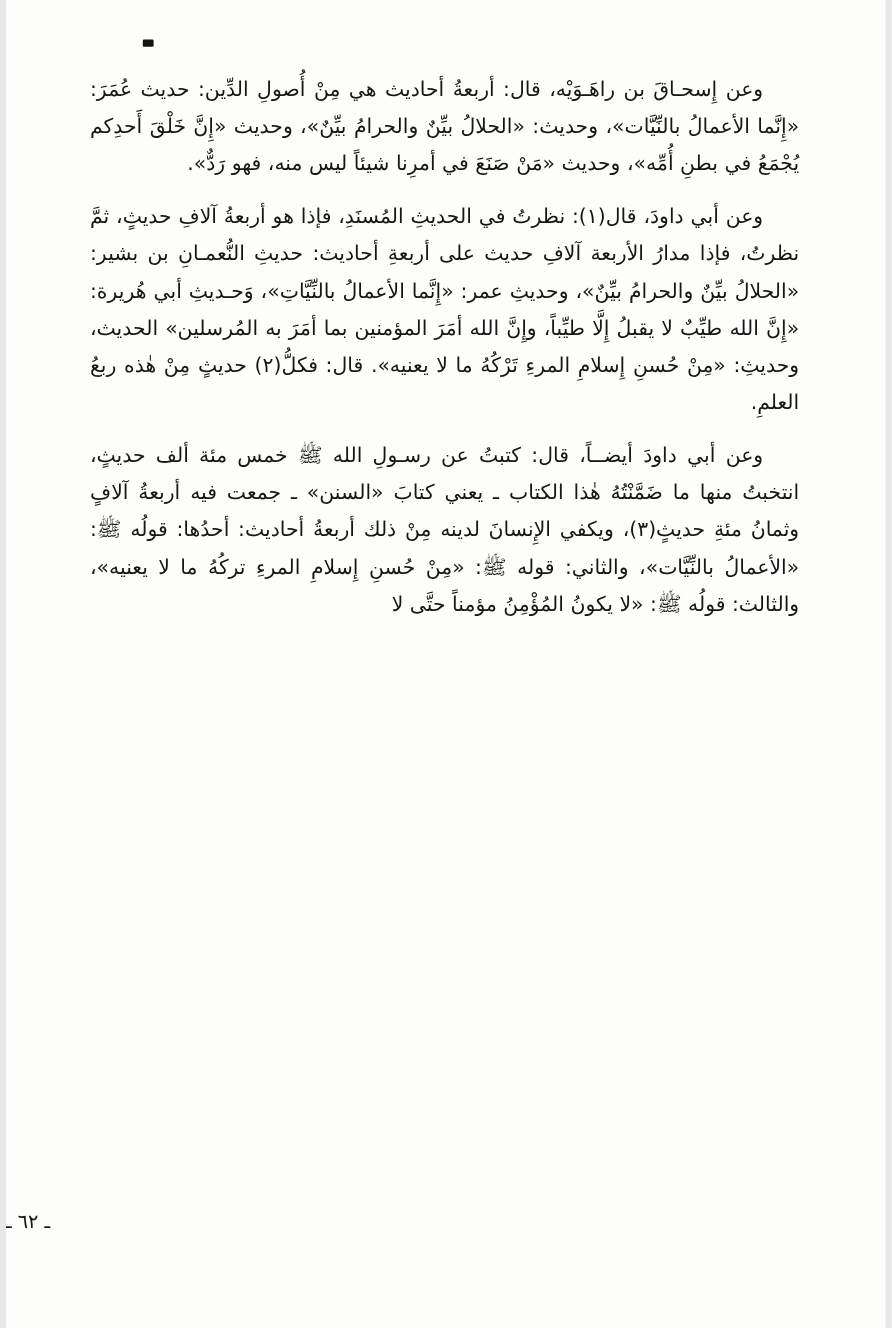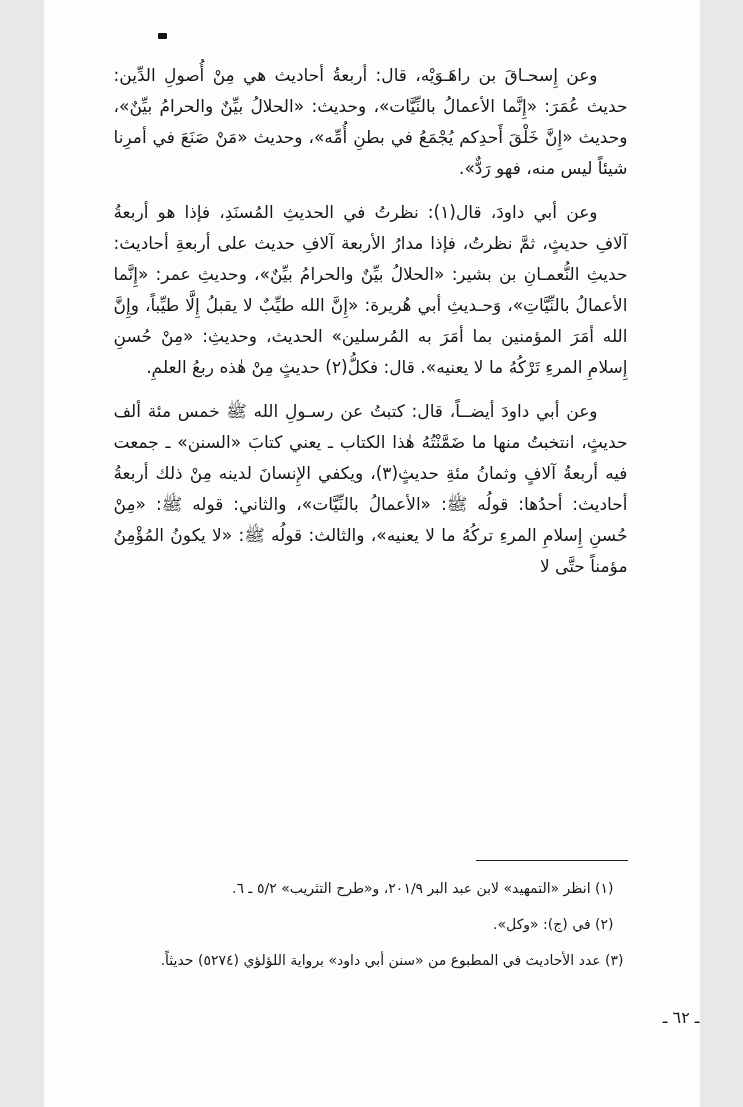--- a/index.html
+++ b/index.html
@@ -2,21 +2,21 @@
 <html lang="ar" dir="rtl"><head>
 <meta charset="utf-8">
 <style>
   html, body {
     margin: 0;
     padding: 0;
     background: #e8e8e8;
   }
   .page {
     position: relative;
-    width: 656px;
+    width: 733px;
     height: 1107px;
     margin: 0 auto;
     background: #fdfdfb;
     overflow: hidden;
     direction: rtl;
     font-family: "DejaVu Sans", sans-serif;
     color: #161616;
   }
   
   .artifact {
@@ -62,41 +62,35 @@
     margin: 0 14px 14px 0;
   }
   .footnote.flush {
     margin-right: 4px;
   }
   .page-number {
     position: absolute;
     top: 1008px;
     left: 0;
     right: 0;
-    text-align: right;
+    text-align: left;
     font-size: 16px;
     letter-spacing: 1px;
     direction: rtl;
   }
 </style>
 </head>
 <body>
 
 <div class="page">
 
   <div class="artifact"></div>
 
   <div class="content">
     <p>وعن إِسحـاقَ بن راهَـوَيْه، قال: أربعةُ أحاديث هي مِنْ أُصولِ الدِّين: حديث عُمَرَ: «إِنَّما الأعمالُ بالنِّيَّات»، وحديث: «الحلالُ بيِّنٌ والحرامُ بيِّنٌ»، وحديث «إِنَّ خَلْقَ أَحدِكم يُجْمَعُ في بطنِ أُمِّه»، وحديث «مَنْ صَنَعَ في أمرِنا شيئاً ليس منه، فهو رَدٌّ».</p>
     <p>وعن أبي داودَ، قال(١): نظرتُ في الحديثِ المُسنَدِ، فإذا هو أربعةُ آلافِ حديثٍ، ثمَّ نظرتُ، فإذا مدارُ الأربعة آلافِ حديث على أربعةِ أحاديث: حديثِ النُّعمـانِ بن بشير: «الحلالُ بيِّنٌ والحرامُ بيِّنٌ»، وحديثِ عمر: «إِنَّما الأعمالُ بالنِّيَّاتِ»، وَحـديثِ أبي هُريرة: «إِنَّ الله طيِّبٌ لا يقبلُ إِلَّا طيِّباً، وإِنَّ الله أمَرَ المؤمنين بما أمَرَ به المُرسلين» الحديث، وحديثِ: «مِنْ حُسنِ إِسلامِ المرءِ تَرْكُهُ ما لا يعنيه». قال: فكلُّ(٢) حديثٍ مِنْ هٰذه ربعُ العلمِ.</p>
     <p>وعن أبي داودَ أيضــاً، قال: كتبتُ عن رسـولِ الله ﷺ خمس مئة ألف حديثٍ، انتخبتُ منها ما ضَمَّنْتُهُ هٰذا الكتاب ـ يعني كتابَ «السنن» ـ جمعت فيه أربعةُ آلافٍ وثمانُ مئةِ حديثٍ(٣)، ويكفي الإِنسانَ لدينه مِنْ ذلك أربعةُ أحاديث: أحدُها: قولُه ﷺ: «الأعمالُ بالنِّيَّات»، والثاني: قوله ﷺ: «مِنْ حُسنِ إِسلامِ المرءِ تركُهُ ما لا يعنيه»، والثالث: قولُه ﷺ: «لا يكونُ المُؤْمِنُ مؤمناً حتَّى لا</p>
   </div>
 
-  <div class="footnotes">
-    <div class="fn-rule"></div>
-    <div class="footnote">(١) انظر «التمهيد» لابن عبد البر ٢٠١/٩، و«طرح التثريب» ٥/٢ ـ ٦.</div>
-    <div class="footnote">(٢) في (ج): «وكل».</div>
-    <div class="footnote flush">(٣) عدد الأحاديث في المطبوع من «سنن أبي داود» برواية اللؤلؤي (٥٢٧٤) حديثاً.</div>
-  </div>
 
   <div class="page-number">ـ ٦٢ ـ</div>
 
 </div>
 
 </body></html>

